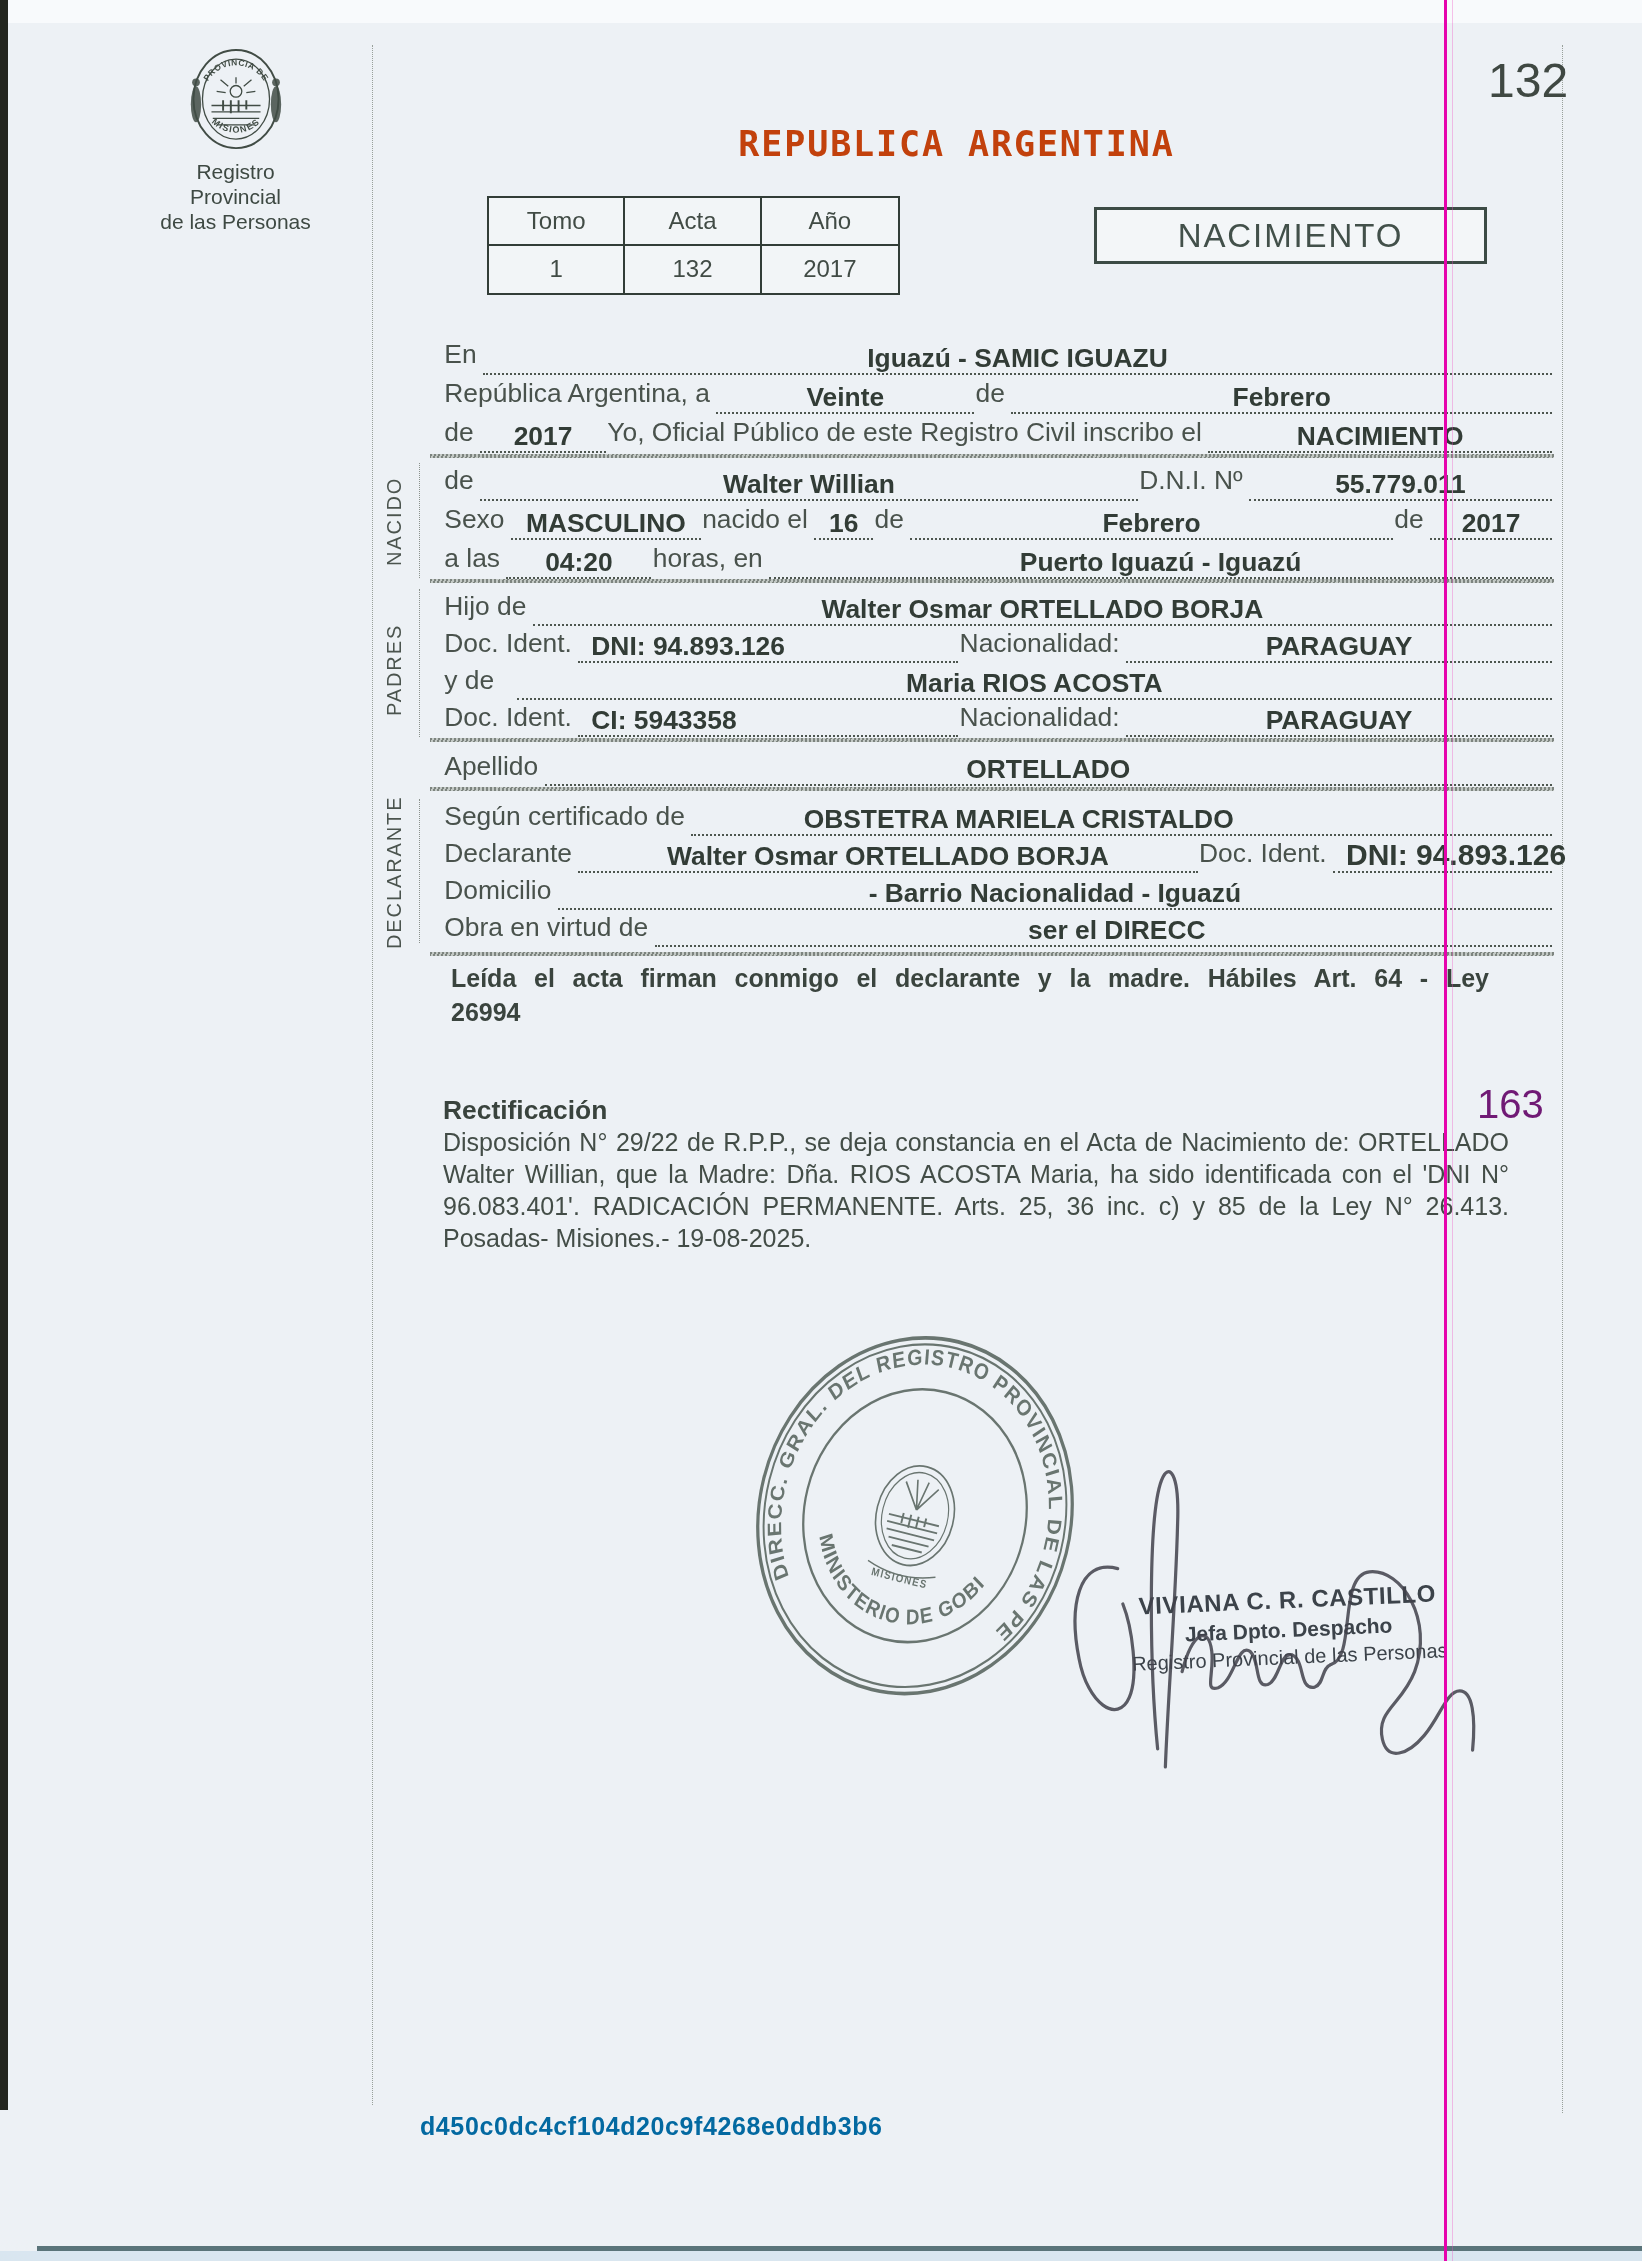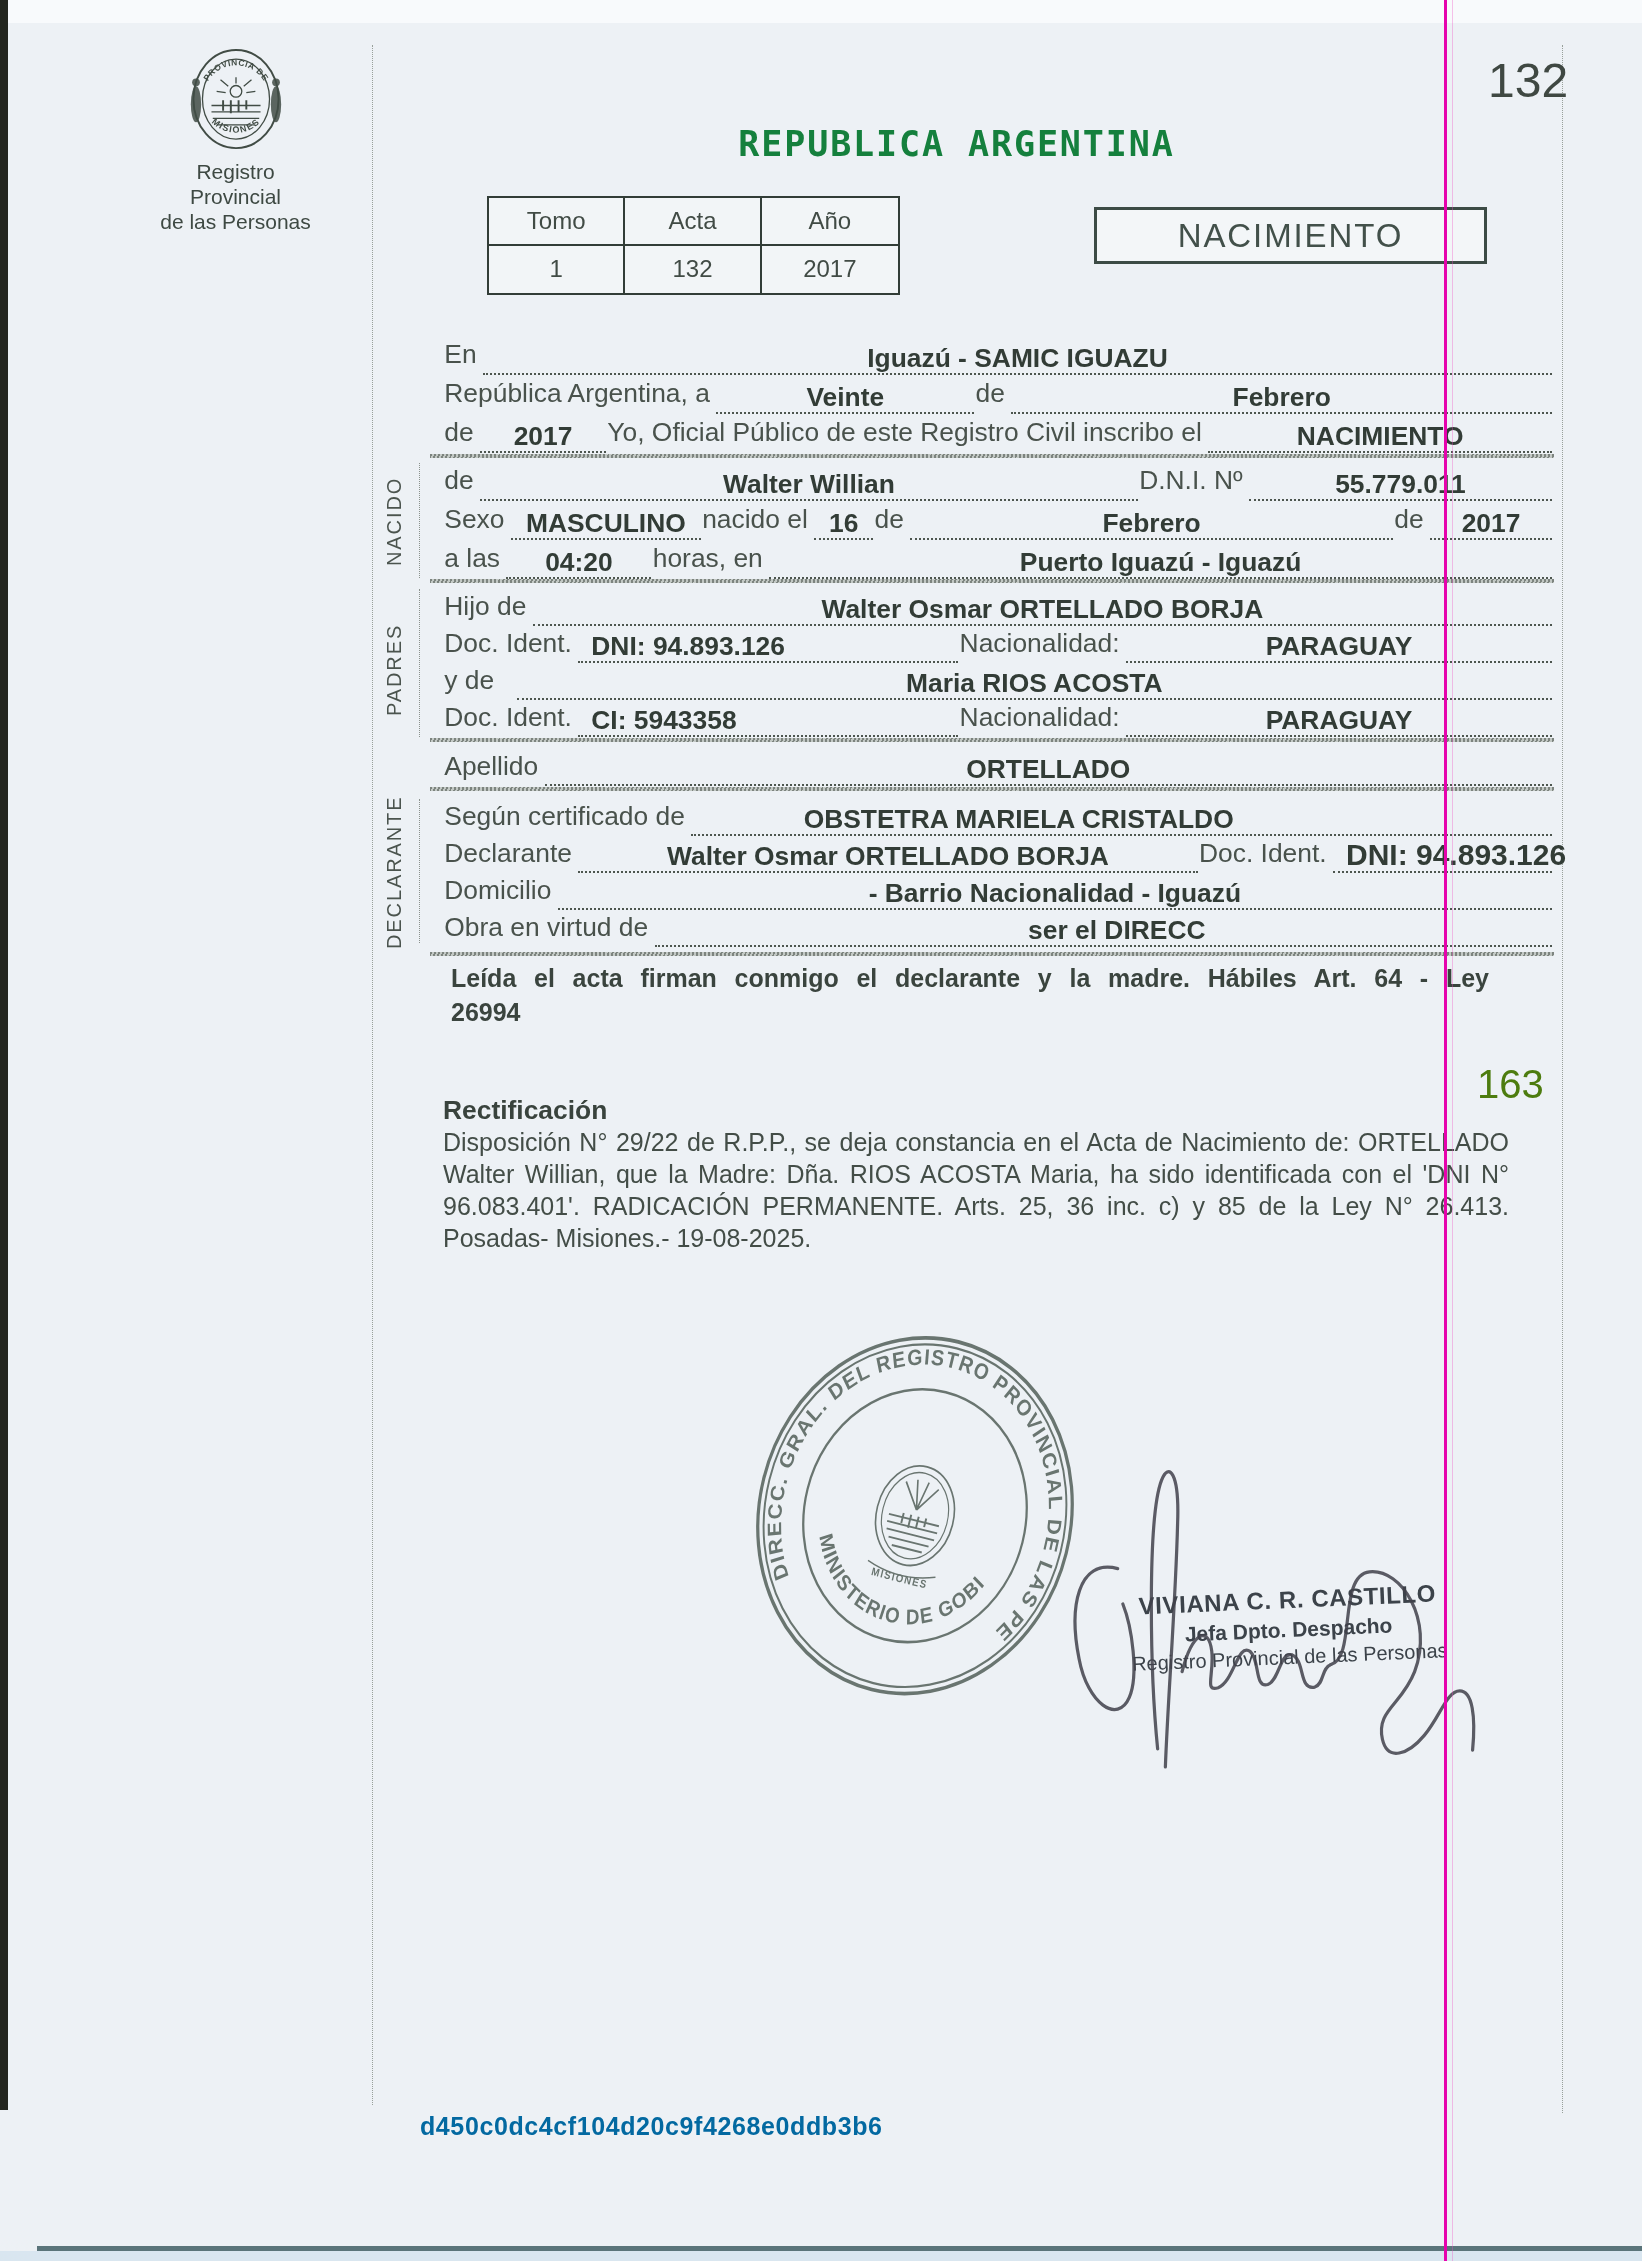--- a/index.html
+++ b/index.html
@@ -15,23 +15,23 @@
   .leftedge{left:0;top:0;width:8.4px;height:2110px;background:#23261f;}
   .magenta{top:0;width:3.2px;height:2261px;z-index:60;}
   .magenta2{top:0;width:1.3px;height:2261px;z-index:59;opacity:.35;}
   .bottomline{left:37px;top:2246px;width:1605px;height:4.5px;background:#5a747a;}
   .belowstrip{left:0;top:2251px;width:1643px;height:10.3px;background:#d9e6f0;}
   .folddot{width:0;border-left:1.9px dotted #98a09a;}
   .secdot{width:0;border-left:1.9px dotted #8a918c;}
   
   .orgtxt{left:153px;top:160px;width:165px;text-align:center;font-size:21px;line-height:1.18;color:#3e4943;}
   .title{left:715px;top:124px;width:483px;text-align:center;
-    font-family:"DejaVu Sans Mono",monospace;font-weight:700;font-size:35px;letter-spacing:1.9px;color:#15803d;}
+    font-family:"DejaVu Sans Mono",monospace;font-weight:700;font-size:35px;letter-spacing:1.9px;color:#c2410c;}
   .cornernum{font-size:48px;color:#3f4842;}
-  .midnum{font-size:40px;color:#4d7c0f;}
+  .midnum{font-size:40px;color:#701a75;margin-top:20px;}
   .acta{left:487px;top:196px;width:409px;height:95px;border:2.6px solid #323d37;
     display:grid;grid-template-columns:1fr 1fr 1fr;grid-template-rows:1fr 1fr;background:#f2f5f7;}
   .acta .cell{display:flex;align-items:center;justify-content:center;font-size:24px;color:#414b45;}
   .acta .br{border-right:2.6px solid #323d37;}
   .acta .bb{border-bottom:2.6px solid #323d37;}
   .nbox{left:1094px;top:207px;width:387px;height:51px;border:3.2px solid #3c4b45;background:#f3f6f8;
     display:flex;align-items:center;justify-content:center;font-size:33px;letter-spacing:1.9px;color:#42504a;}
   
   .rows{display:flex;flex-direction:column;}
   .row{display:flex;align-items:center;font-size:26.4px;color:#49524c;}

